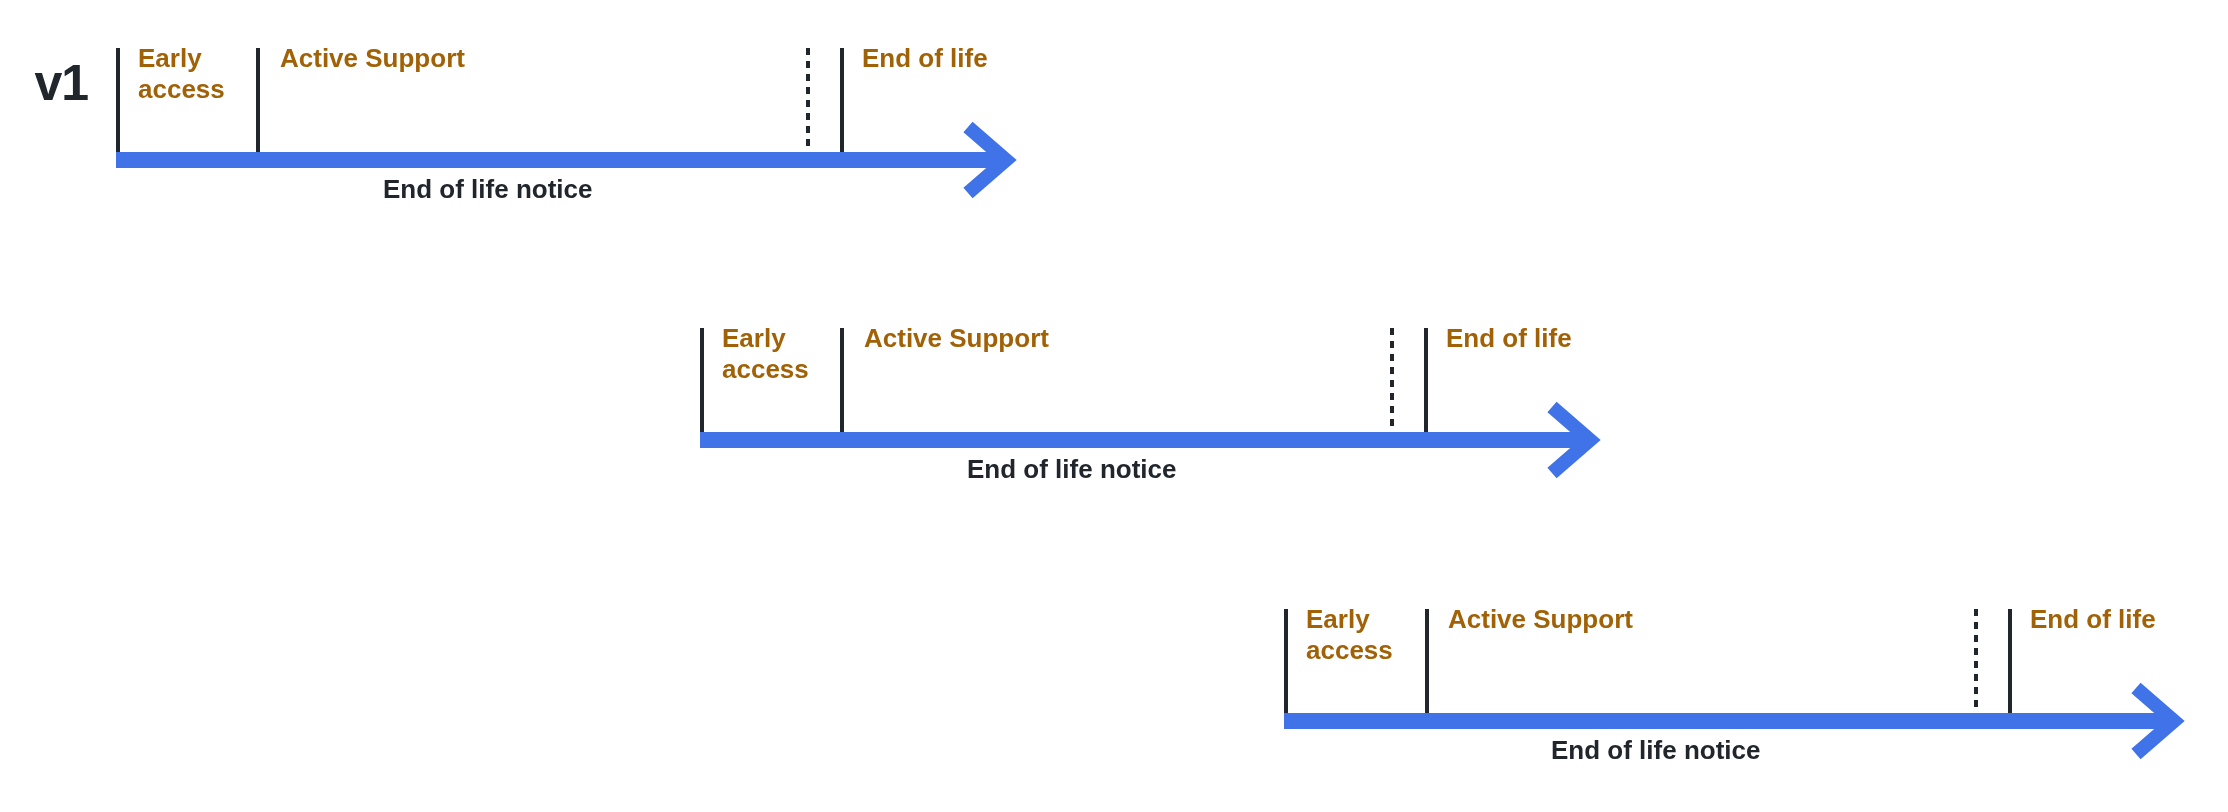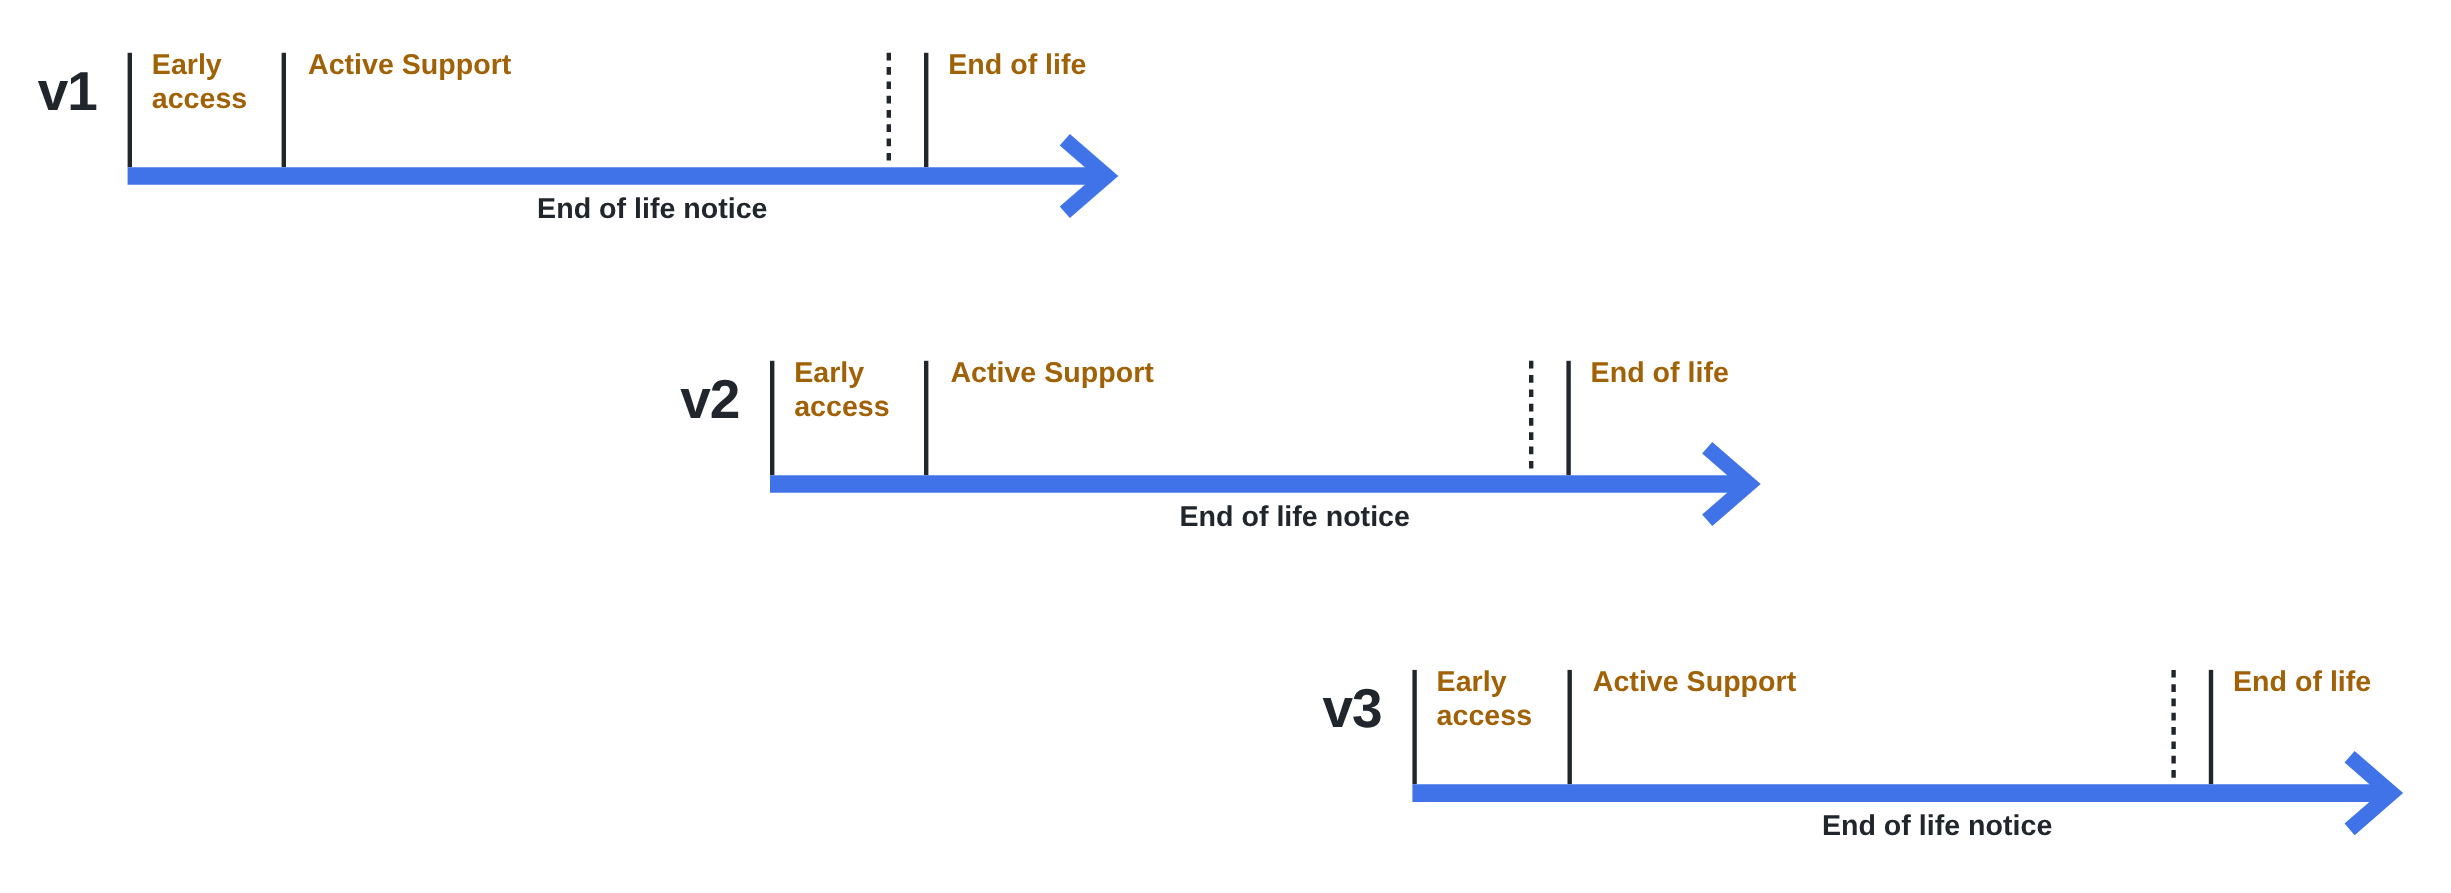--- a/index.html
+++ b/index.html
@@ -32,21 +32,21 @@
     position: absolute;
     font-size: 26px;
     font-weight: bold;
     color: #a16207;
     line-height: 31px;
   }
   .phase.early { width: 118px; }
   .notice {
     position: absolute;
     width: 420px;
-    text-align: center;
+    text-align: left;
     font-size: 26px;
     font-weight: bold;
     color: #21262D;
     line-height: 31px;
     white-space: nowrap;
   }
 </style>
 </head>
 <body>
 
@@ -70,36 +70,34 @@
 
   <div class="row" style="top:327px;">
     <svg class="row-gfx" width="2228" height="170">
       <line x1="702" y1="1" x2="702" y2="105" stroke-width="4" stroke="#21262D"></line>
       <line x1="842" y1="1" x2="842" y2="105" stroke-width="4" stroke="#21262D"></line>
       <line x1="1392" y1="1" x2="1392" y2="105" stroke-width="4" stroke-dasharray="7 6" stroke="#21262D"></line>
       <line x1="1426" y1="1" x2="1426" y2="105" stroke-width="4" stroke="#21262D"></line>
       <line x1="700" y1="113" x2="1586" y2="113" stroke-width="16" stroke="#4173E8"></line>
       <polyline points="1552,80 1590,113 1552,146" fill="none" stroke-width="14" stroke-linejoin="miter" stroke="#4173E8"></polyline>
     </svg>
-    <div class="vlabel" style="left:472px; top:13px;">v2</div>
     <div class="phase early" style="left:722px; top:-4px;">Early access</div>
     <div class="phase" style="left:864px; top:-4px;">Active Support</div>
     <div class="phase" style="left:1446px; top:-4px;">End of life</div>
     <div class="notice" style="left:967px; top:127px;">End of life notice</div>
   </div>
 
   <div class="row" style="top:608px;">
     <svg class="row-gfx" width="2228" height="170">
       <line x1="1286" y1="1" x2="1286" y2="105" stroke-width="4" stroke="#21262D"></line>
       <line x1="1427" y1="1" x2="1427" y2="105" stroke-width="4" stroke="#21262D"></line>
       <line x1="1976" y1="1" x2="1976" y2="105" stroke-width="4" stroke-dasharray="7 6" stroke="#21262D"></line>
       <line x1="2010" y1="1" x2="2010" y2="105" stroke-width="4" stroke="#21262D"></line>
       <line x1="1284" y1="113" x2="2170" y2="113" stroke-width="16" stroke="#4173E8"></line>
       <polyline points="2136,80 2174,113 2136,146" fill="none" stroke-width="14" stroke-linejoin="miter" stroke="#4173E8"></polyline>
     </svg>
-    <div class="vlabel" style="left:1056px; top:13px;">v3</div>
     <div class="phase early" style="left:1306px; top:-4px;">Early access</div>
     <div class="phase" style="left:1448px; top:-4px;">Active Support</div>
     <div class="phase" style="left:2030px; top:-4px;">End of life</div>
     <div class="notice" style="left:1551px; top:127px;">End of life notice</div>
   </div>
 
 </div>
 
 </body></html>

